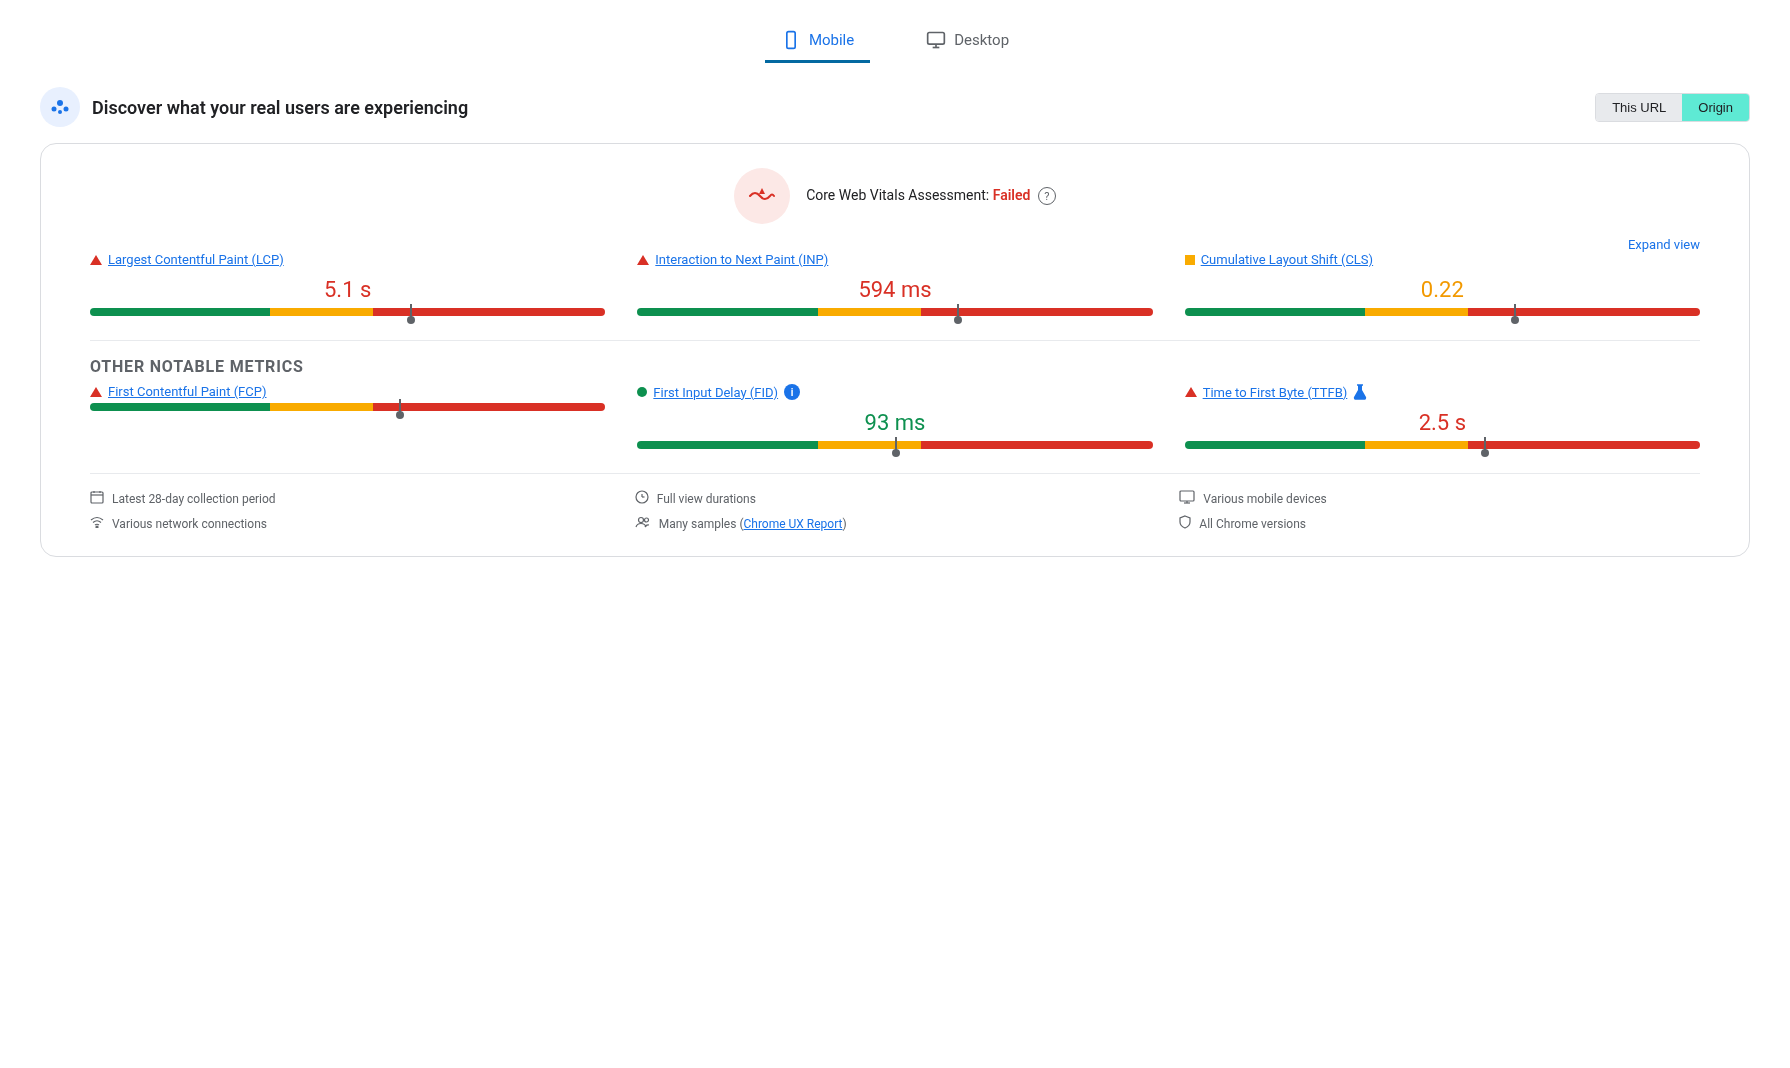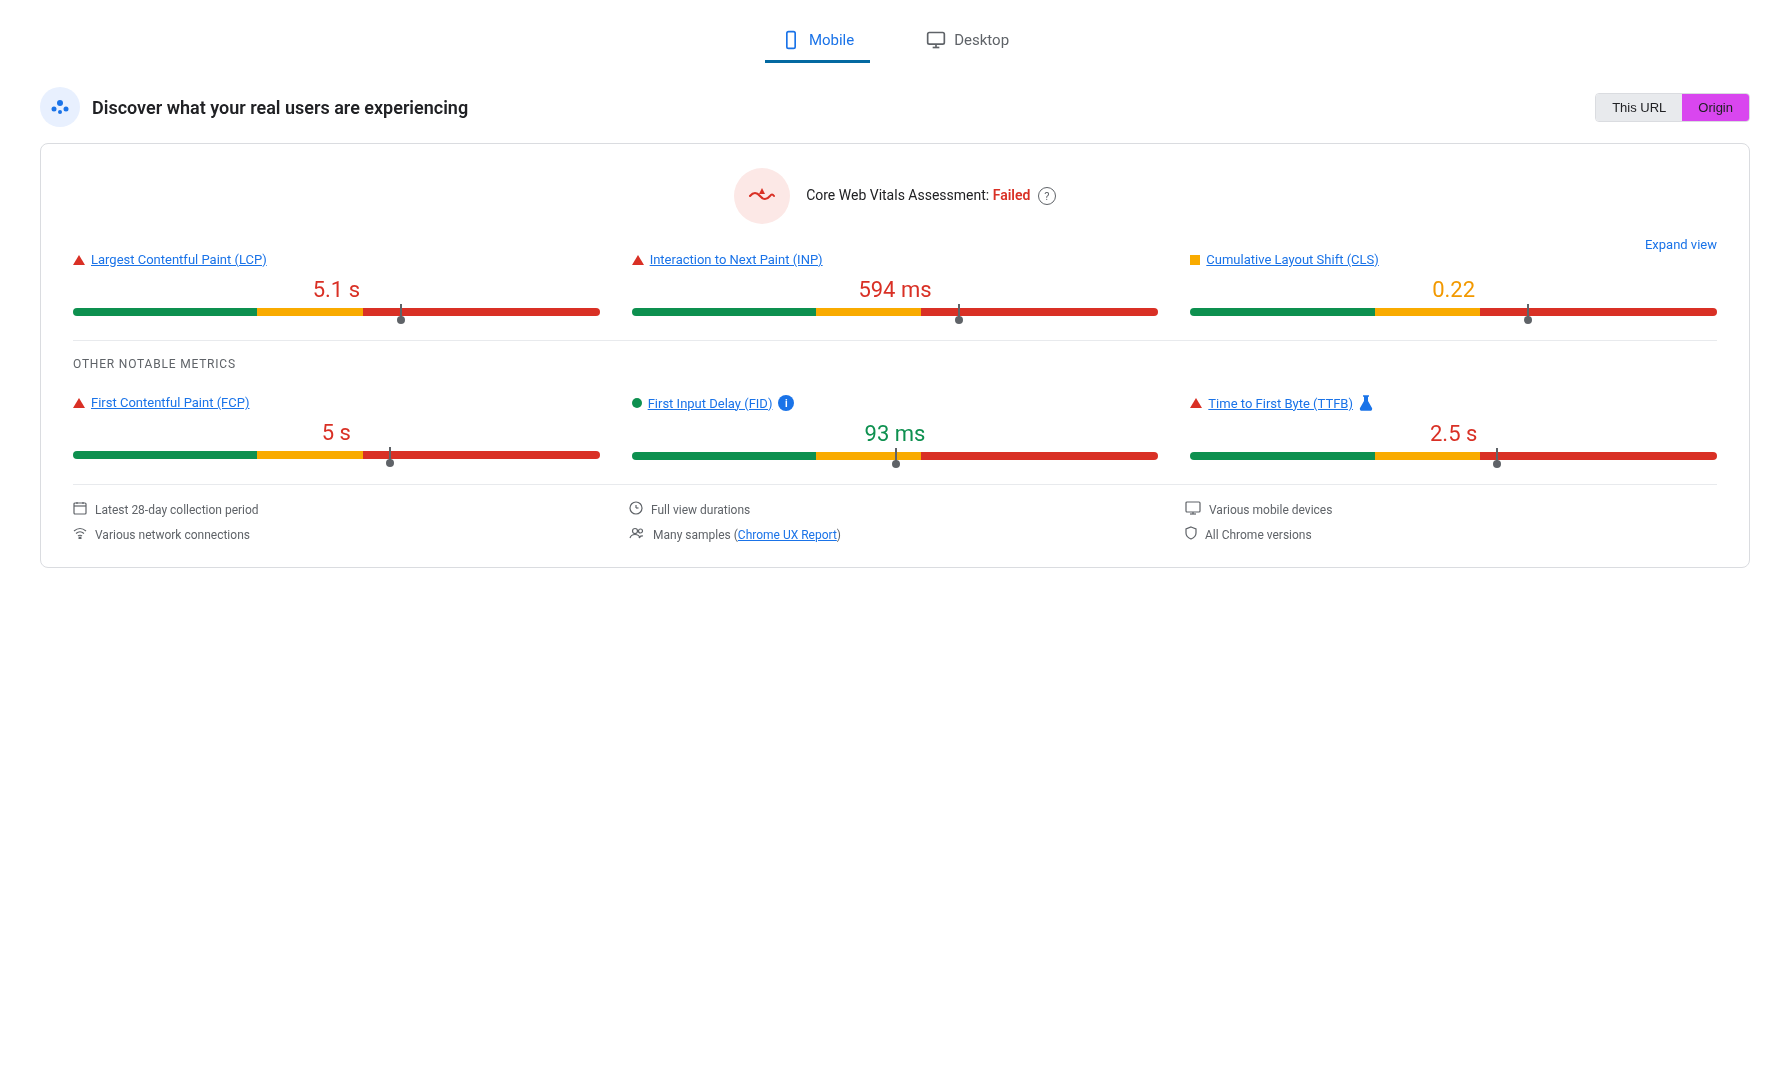--- a/index.html
+++ b/index.html
@@ -74,34 +74,34 @@
     .url-origin-toggle {
       display: flex;
       border: 1px solid #dadce0;
       border-radius: 4px;
       overflow: hidden;
     }
     .toggle-btn {
       padding: 6px 16px;
       font-size: 13px;
       cursor: pointer;
-      background: #d946ef;
+      background: #5eead4;
       border: none;
       color: #202124;
     }
     .toggle-btn.active {
       background: #e8eaed;
       font-weight: 500;
     }
 
     
     .main-card {
       border: 1px solid #dadce0;
-      border-radius: 8px;
-      padding: 24px 32px;
+      border-radius: 16px;
+      padding: 24px 49px;
     }
 
     
     .assessment-header {
       display: flex;
       align-items: center;
       justify-content: center;
       gap: 16px;
       margin-bottom: 12px;
     }
@@ -217,26 +217,26 @@
     }
 
     
     .section-divider {
       border: none;
       border-top: 1px solid #e8eaed;
       margin: 20px 0 16px;
     }
 
     .section-label {
-      font-size: 12px;
-      font-weight: 400;
+      font-size: 16px;
+      font-weight: 700;
       color: #5f6368;
       letter-spacing: 0.8px;
       text-transform: uppercase;
-      margin-bottom: 24px;
+      margin-bottom: 8px;
     }
 
     
     .icon-triangle-red {
       display: inline-block;
       width: 0;
       height: 0;
       border-left: 6px solid transparent;
       border-right: 6px solid transparent;
       border-bottom: 10px solid #d93025;
@@ -412,21 +412,20 @@
 
     <hr class="section-divider">
     <div class="section-label">OTHER NOTABLE METRICS</div>
 
     <div class="metrics-grid" id="other-metrics-grid">
     <div class="metric-item">
           <div class="metric-label-row">
             <span class="icon-triangle-red"></span>
             <span class="metric-label">First Contentful Paint (FCP)</span>
           </div>
-          <div class="metric-value red">5 s</div>
           <div class="progress-bar-container">
             <div class="progress-bar-track">
               <div class="bar-segment bar-green" style="width: 35%;"></div>
               <div class="bar-segment bar-orange" style="width: 20%;"></div>
               <div class="bar-segment bar-red" style="width: 45%;"></div>
             </div>
             <div class="progress-marker" style="left: 60%;"></div>
           </div>
         </div>
         <div class="metric-item">

